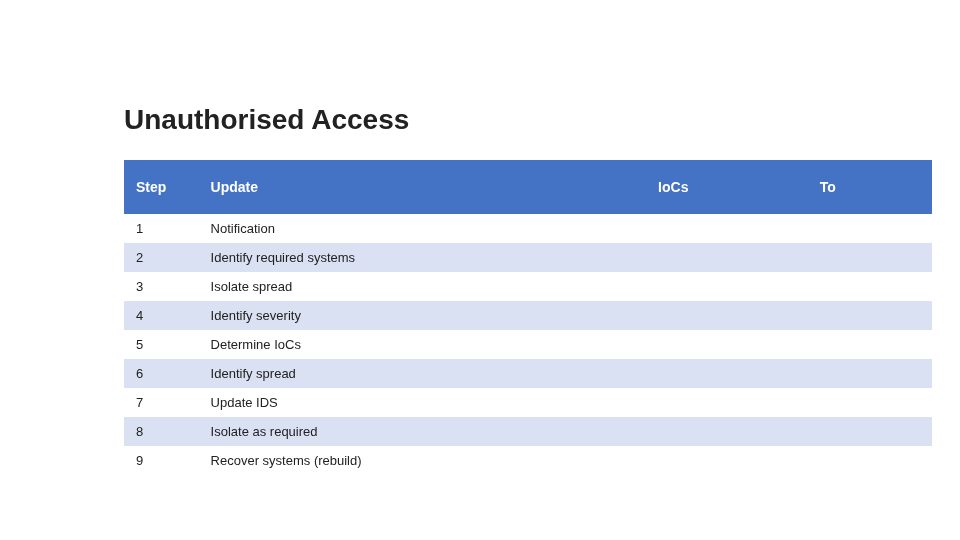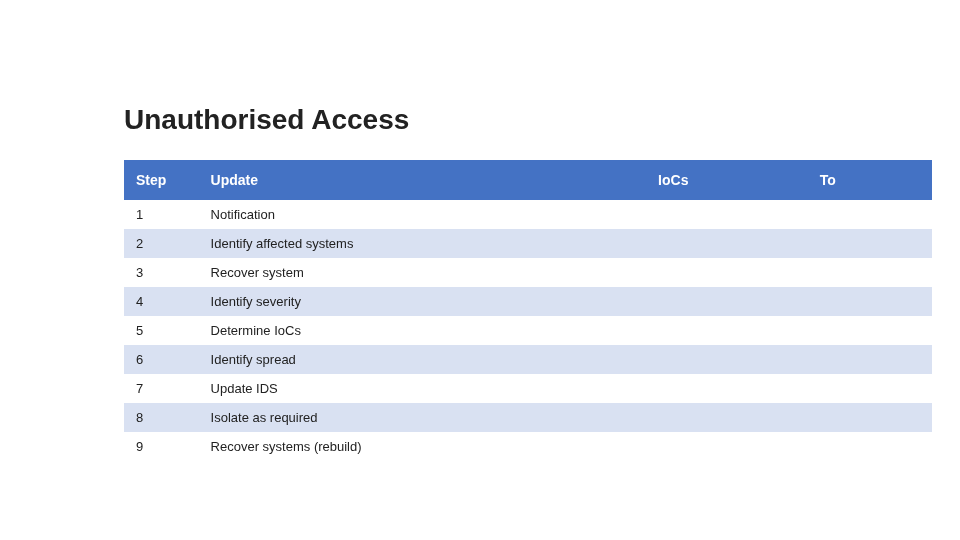--- a/index.html
+++ b/index.html
@@ -34,21 +34,21 @@
       width: 100%;
       border-collapse: collapse;
     }
 
     thead tr {
       background-color: #4472C4;
       color: #ffffff;
     }
 
     thead th {
-      padding: 12px 12px;
+      padding: 19px 12px;
       font-size: 14px;
       font-weight: bold;
       text-align: left;
     }
 
     tbody tr:nth-child(odd) {
       background-color: #ffffff;
     }
 
     tbody tr:nth-child(even) {
@@ -94,27 +94,27 @@
     </thead>
     <tbody id="table-body">
     <tr>
           <td>1</td>
           <td>Notification</td>
           <td></td>
           <td></td>
         </tr>
         <tr>
           <td>2</td>
-          <td>Identify affected systems</td>
+          <td>Identify required systems</td>
           <td></td>
           <td></td>
         </tr>
         <tr>
           <td>3</td>
-          <td>Recover system</td>
+          <td>Isolate spread</td>
           <td></td>
           <td></td>
         </tr>
         <tr>
           <td>4</td>
           <td>Identify severity</td>
           <td></td>
           <td></td>
         </tr>
         <tr>

